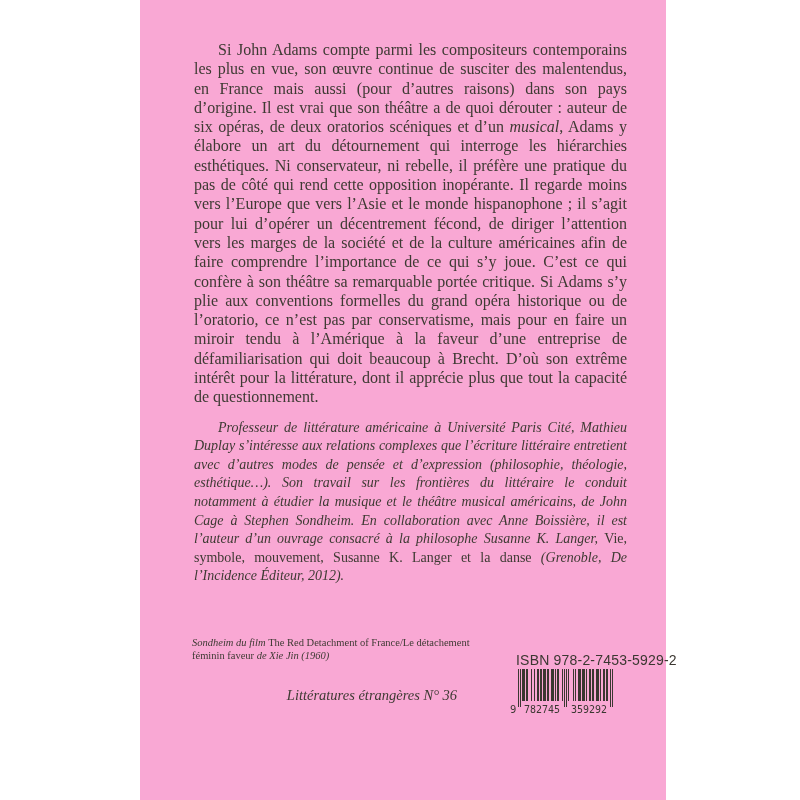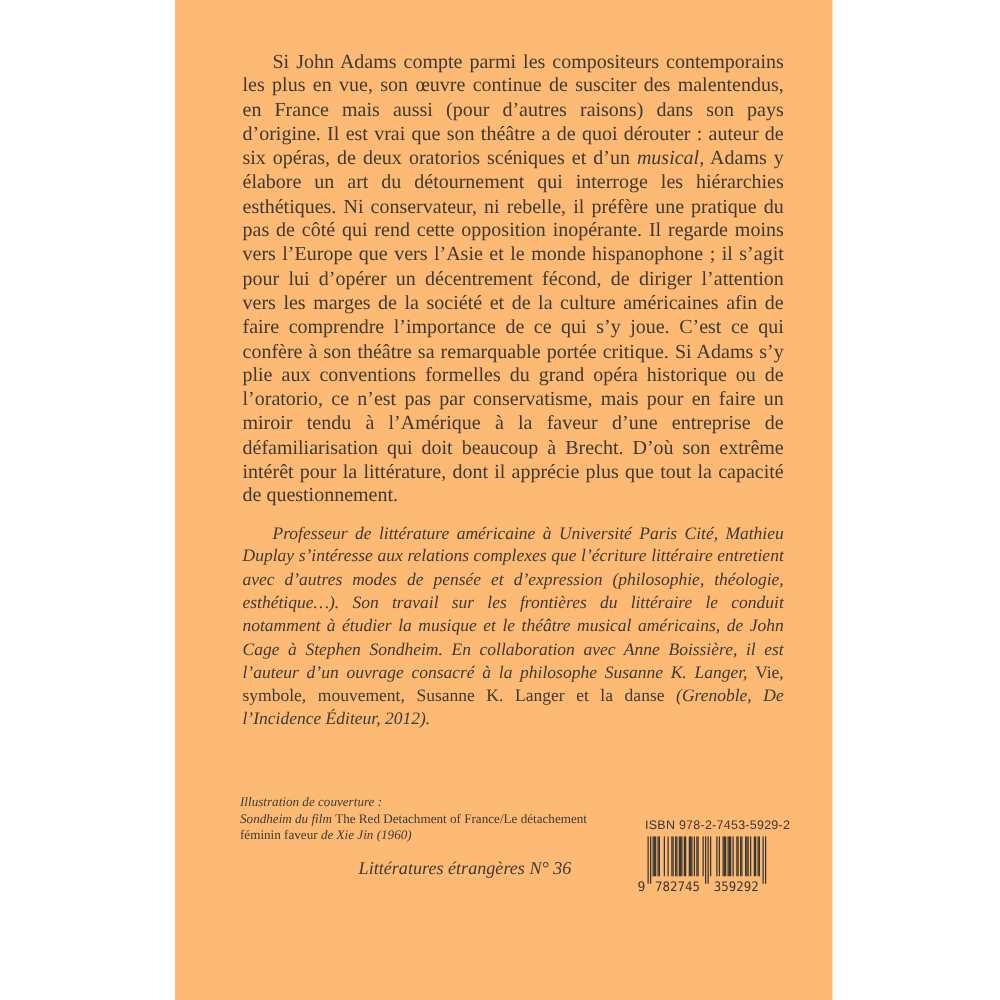--- a/index.html
+++ b/index.html
@@ -3,21 +3,21 @@
 <meta charset="utf-8">
 <style>
   html,body{margin:0;padding:0;}
   body{
     width:800px;height:800px;position:relative;overflow:hidden;
     background:#ffffff;
     font-family:"Liberation Serif", serif;
   }
   .page{
     position:absolute;left:140px;top:0;width:526px;height:800px;
-    background:#fdba74;
+    background:#f9a8d4;
   }
   .text-column{
     position:absolute;left:54px;top:40px;width:433px;
     color:#3e3a33;
   }
   .synopsis{
     margin:0 0 12px 0;
     font-size:16px;line-height:19.3px;
     text-align:justify;text-indent:24px;
   }
@@ -38,36 +38,35 @@
     position:absolute;left:52px;top:687px;width:360px;
     font-style:italic;font-size:14.5px;line-height:17.5px;
     color:#3e3a33;white-space:nowrap;text-align:center;
   }
   .isbn-block{
     position:absolute;left:370px;top:655px;width:106px;
     color:#3b3731;text-align:center;
   }
   .isbn-label{
     font-family:"Liberation Sans", sans-serif;
-    font-size:10px;letter-spacing:0.2px;line-height:11px;
+    font-size:14px;letter-spacing:0.2px;line-height:11px;
     margin:0 0 3px 6px;white-space:nowrap;
   }
 </style>
 </head>
 <body>
 
 <div class="page">
 
   <div class="text-column">
     <p class="synopsis"><span>Si John Adams compte parmi les compositeurs contemporains les plus en vue, son œuvre continue de susciter des malentendus, en France mais aussi (pour d’autres raisons) dans son pays d’origine. Il est vrai que son théâtre a de quoi dérouter : auteur de six opéras, de deux oratorios scéniques et d’un </span><span class="seg-italic">musical</span><span>, Adams y élabore un art du détournement qui interroge les hiérarchies esthétiques. Ni conservateur, ni rebelle, il préfère une pratique du pas de côté qui rend cette opposition inopérante. Il regarde moins vers l’Europe que vers l’Asie et le monde hispanophone ; il s’agit pour lui d’opérer un décentrement fécond, de diriger l’attention vers les marges de la société et de la culture américaines afin de faire comprendre l’importance de ce qui s’y joue. C’est ce qui confère à son théâtre sa remarquable portée critique. Si Adams s’y plie aux conventions formelles du grand opéra historique ou de l’oratorio, ce n’est pas par conservatisme, mais pour en faire un miroir tendu à l’Amérique à la faveur d’une entreprise de défamiliarisation qui doit beaucoup à Brecht. D’où son extrême intérêt pour la littérature, dont il apprécie plus que tout la capacité de questionnement.</span></p>
     <p class="bio"><span>Professeur de littérature américaine à Université Paris Cité, Mathieu Duplay s’intéresse aux relations complexes que l’écriture littéraire entretient avec d’autres modes de pensée et d’expression (philosophie, théologie, esthétique…). Son travail sur les frontières du littéraire le conduit notamment à étudier la musique et le théâtre musical américains, de John Cage à Stephen Sondheim. En collaboration avec Anne Boissière, il est l’auteur d’un ouvrage consacré à la philosophe Susanne K. Langer, </span><span class="seg-roman">Vie, symbole, mouvement, Susanne K. Langer et la danse</span><span> (Grenoble, De l’Incidence Éditeur, 2012).</span></p>
   </div>
 
   <div class="credits">
-    <div><span>Illustration de couverture :</span></div>
     <div><span>Sondheim du film </span><span class="seg-roman">The Red Detachment of France/Le détachement</span></div>
     <div><span class="seg-roman">féminin faveur </span><span>de Xie Jin (1960)</span></div>
   </div>
 
   <div class="series">
     <div>Littératures étrangères N° 36</div>
   </div>
 
   <div class="isbn-block">
     <div class="isbn-label">ISBN  978-2-7453-5929-2</div>

